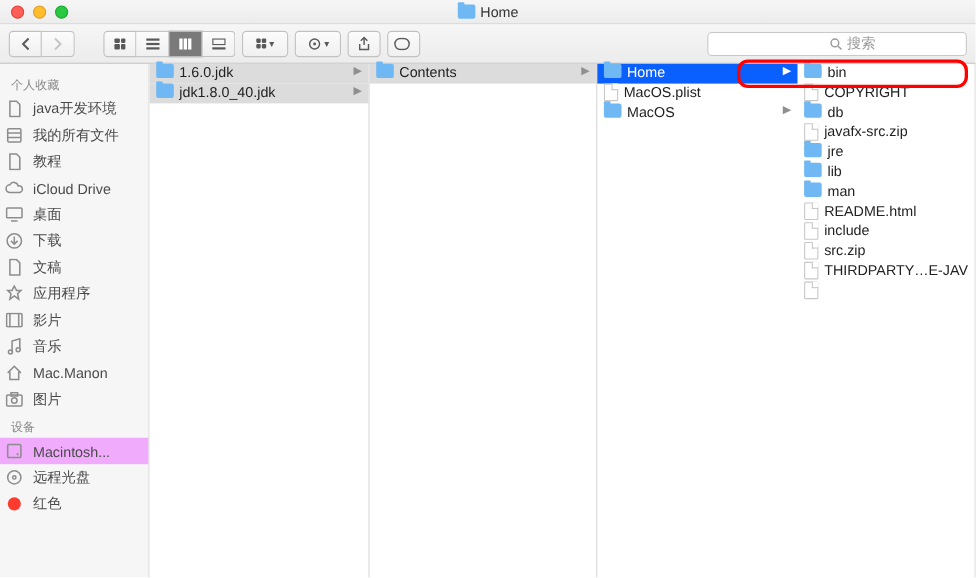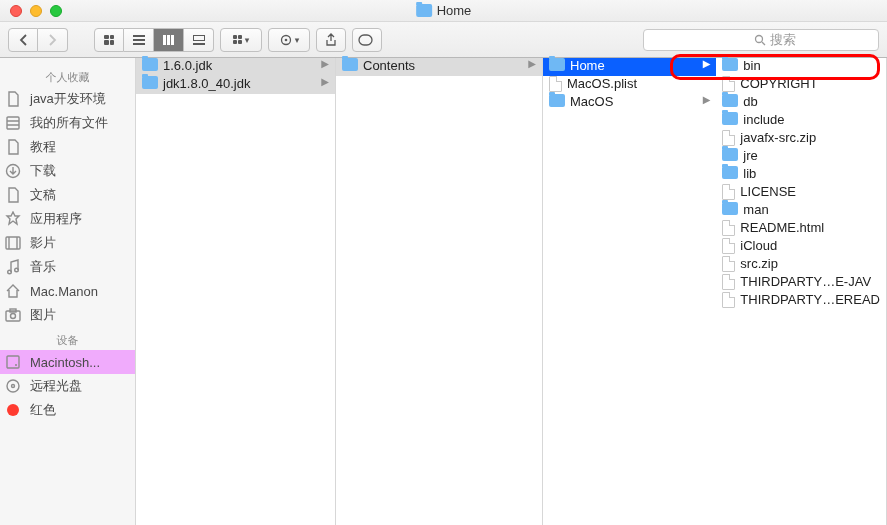--- a/index.html
+++ b/index.html
@@ -35,21 +35,21 @@
 .vm-list i { height: 2px; background: currentColor; }
 .vm-cols { width: 12px; height: 10px; display: flex; gap: 1px; }
 .vm-cols i { flex: 1; background: currentColor; }
 .vm-gal  { width: 12px; height: 10px; position: relative; }
 .vm-gal::before { content:""; position:absolute; inset:0 0 4px 0; border:1.5px solid currentColor; }
 .vm-gal::after  { content:""; position:absolute; left:0; right:0; bottom:0; height:2px; background: currentColor; }
 
 
 .main { display: flex; height: calc(525px - 22px - 36px); }
 .sidebar { width: 136px; background: #f6f6f6; border-right: 1px solid #d7d7d7; padding: 6px 0; font-size: 13px; color: #4a4a4a; overflow: hidden; }
-.sb-head { font-size: 11px; color: #8a8a8a; padding: 6px 10px 2px; text-align: center; }
+.sb-head { font-size: 11px; color: #8a8a8a; padding: 6px 10px 2px; }
 .sb-item { display: flex; align-items: center; gap: 8px; padding: 3px 4px; height: 24px; white-space: nowrap; }
 .sb-item.sel { background: #f0abfc; border-radius: 0; }
 .sb-icon { width: 18px; height: 18px; color: #8d8d8d; display: flex; align-items: center; justify-content: center; flex: 0 0 18px; }
 .tag-dot { width: 12px; height: 12px; border-radius: 50%; background: #ff3b30; }
 
 
 .columns { flex: 1; display: flex; position: relative; background: #fff; }
 .col { border-right: 1px solid #d7d7d7; font-size: 13px; color: #222; display: flex; flex-direction: column; position: relative; }
 .col:nth-child(1){ width: 200px; }
 .col:nth-child(2){ width: 200px; }
@@ -194,20 +194,37 @@
       <div class="sb-item">
         <span class="sb-icon">
           <svg width="16" height="16" viewBox="0 0 16 16">
             <path d="M4 1h6l3 3v11H4z" stroke="currentColor" stroke-width="1.4" fill="none"></path>
           </svg>
         </span>
         <span>教程</span>
       </div>
       <div class="sb-item">
         <span class="sb-icon">
+          <svg width="18" height="14" viewBox="0 0 18 14">
+            <path d="M5 11a3.5 3.5 0 010-7 4 4 0 017.5 1A3 3 0 0114 11z" stroke="currentColor" stroke-width="1.4" fill="none"></path>
+          </svg>
+        </span>
+        <span>iCloud Drive</span>
+      </div>
+      <div class="sb-item">
+        <span class="sb-icon">
+          <svg width="16" height="14" viewBox="0 0 16 14">
+            <rect x="1" y="1" width="14" height="9" rx="1" stroke="currentColor" stroke-width="1.4" fill="none"></rect>
+            <path d="M5 13h6" stroke="currentColor" stroke-width="1.4" fill="none"></path>
+          </svg>
+        </span>
+        <span>桌面</span>
+      </div>
+      <div class="sb-item">
+        <span class="sb-icon">
           <svg width="16" height="16" viewBox="0 0 16 16">
             <circle cx="8" cy="8" r="6.5" stroke="currentColor" stroke-width="1.4" fill="none"></circle>
             <path d="M8 4v6m-3-2l3 3 3-3" stroke="currentColor" stroke-width="1.4" fill="none"></path>
           </svg>
         </span>
         <span>下载</span>
       </div>
       <div class="sb-item">
         <span class="sb-icon">
           <svg width="16" height="16" viewBox="0 0 16 16">
@@ -331,58 +348,49 @@
         </div>
         <div class="row">
           <span class="d-icon"></span>
           <span>COPYRIGHT</span>
         </div>
         <div class="row">
           <span class="f-icon"></span>
           <span>db</span>
         </div>
         <div class="row">
-          <span class="f-icon"></span>
+          <span class="d-icon"></span>
+          <span>javafx-src.zip</span>
+        </div>
+        <div class="row">
+          <span class="f-icon"></span>
+          <span>jre</span>
+        </div>
+        <div class="row">
+          <span class="f-icon"></span>
+          <span>lib</span>
+        </div>
+        <div class="row">
+          <span class="f-icon"></span>
+          <span>man</span>
+        </div>
+        <div class="row">
+          <span class="d-icon"></span>
+          <span>README.html</span>
+        </div>
+        <div class="row">
+          <span class="d-icon"></span>
           <span>include</span>
         </div>
         <div class="row">
           <span class="d-icon"></span>
-          <span>javafx-src.zip</span>
-        </div>
-        <div class="row">
-          <span class="f-icon"></span>
-          <span>jre</span>
-        </div>
-        <div class="row">
-          <span class="f-icon"></span>
-          <span>lib</span>
-        </div>
-        <div class="row">
-          <span class="d-icon"></span>
-          <span>LICENSE</span>
-        </div>
-        <div class="row">
-          <span class="f-icon"></span>
-          <span>man</span>
-        </div>
-        <div class="row">
-          <span class="d-icon"></span>
-          <span>README.html</span>
-        </div>
-        <div class="row">
-          <span class="d-icon"></span>
-          <span>iCloud</span>
-        </div>
-        <div class="row">
-          <span class="d-icon"></span>
           <span>src.zip</span>
         </div>
         <div class="row">
           <span class="d-icon"></span>
           <span>THIRDPARTY…E-JAV</span>
         </div>
         <div class="row">
           <span class="d-icon"></span>
-          <span>THIRDPARTY…EREAD</span>
         </div>
       </div>
     </div>
 </div>
 
 </body></html>

